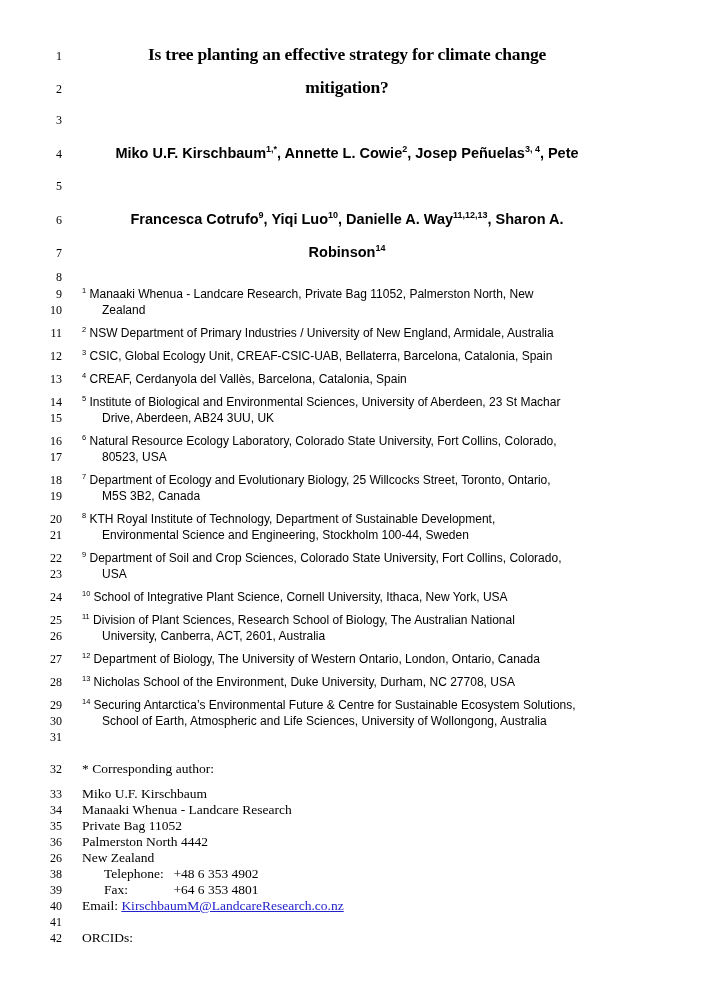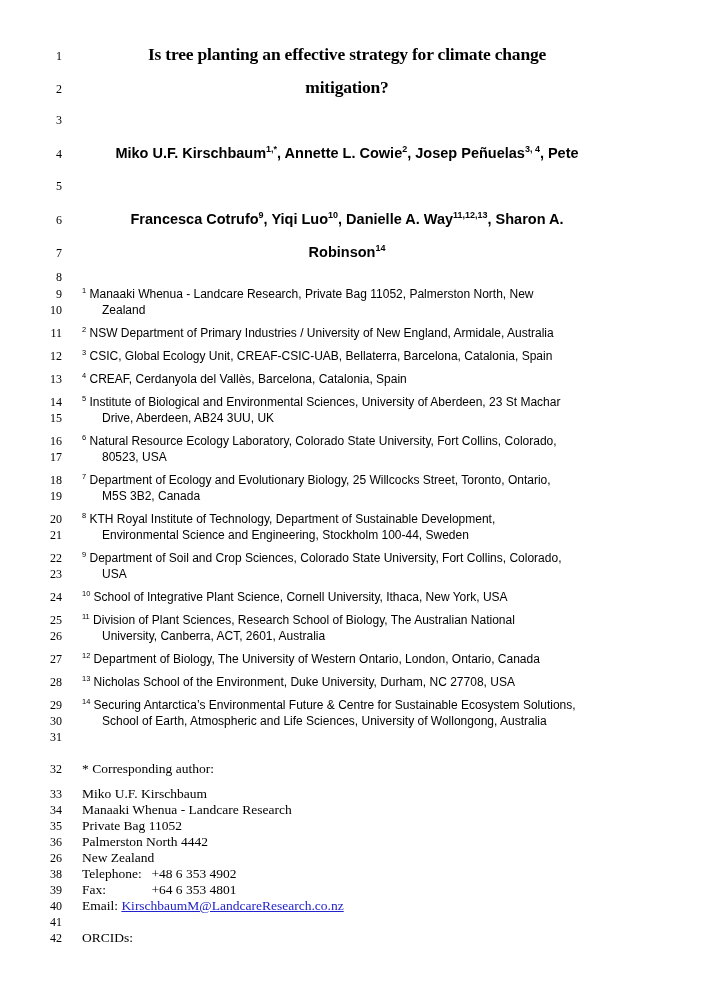--- a/index.html
+++ b/index.html
@@ -18,21 +18,21 @@
   .r-title .content{font-size:17.5px;font-weight:700;text-align:center;letter-spacing:-0.2px;font-family:Liberation Serif, serif;}
   .r-authors .content{font-size:14.5px;font-weight:700;text-align:center;}
   .r-affil{margin-top:7px;}
   .r-cont .content{padding-left:20px;}
   .r-chead{margin-top:16px;}
   .r-serifg{margin-top:9px;}
   .r-chead .content,.r-serif .content,.r-serifg .content,.r-orcids .content{
       font-family:"Liberation Serif",serif;font-size:13.5px;}
   .r-orcids .content{font-weight:400;}
   sup{font-size:0.62em;line-height:0;vertical-align:super;}
-  .lbl{display:inline-block;width:66px;}
+  .lbl{display:inline-block;width:66px;margin-left:22px;}
   a.link{color:var(--link-color,#2222CC);text-decoration:underline;cursor:pointer;}
 </style>
 </head>
 <body>
 
 <div id="page">
   <div id="doc">
       <div class="row r-title">
         <span class="num">1</span>
         <div class="content"><span>Is tree planting an effective strategy for climate change</span></div>

